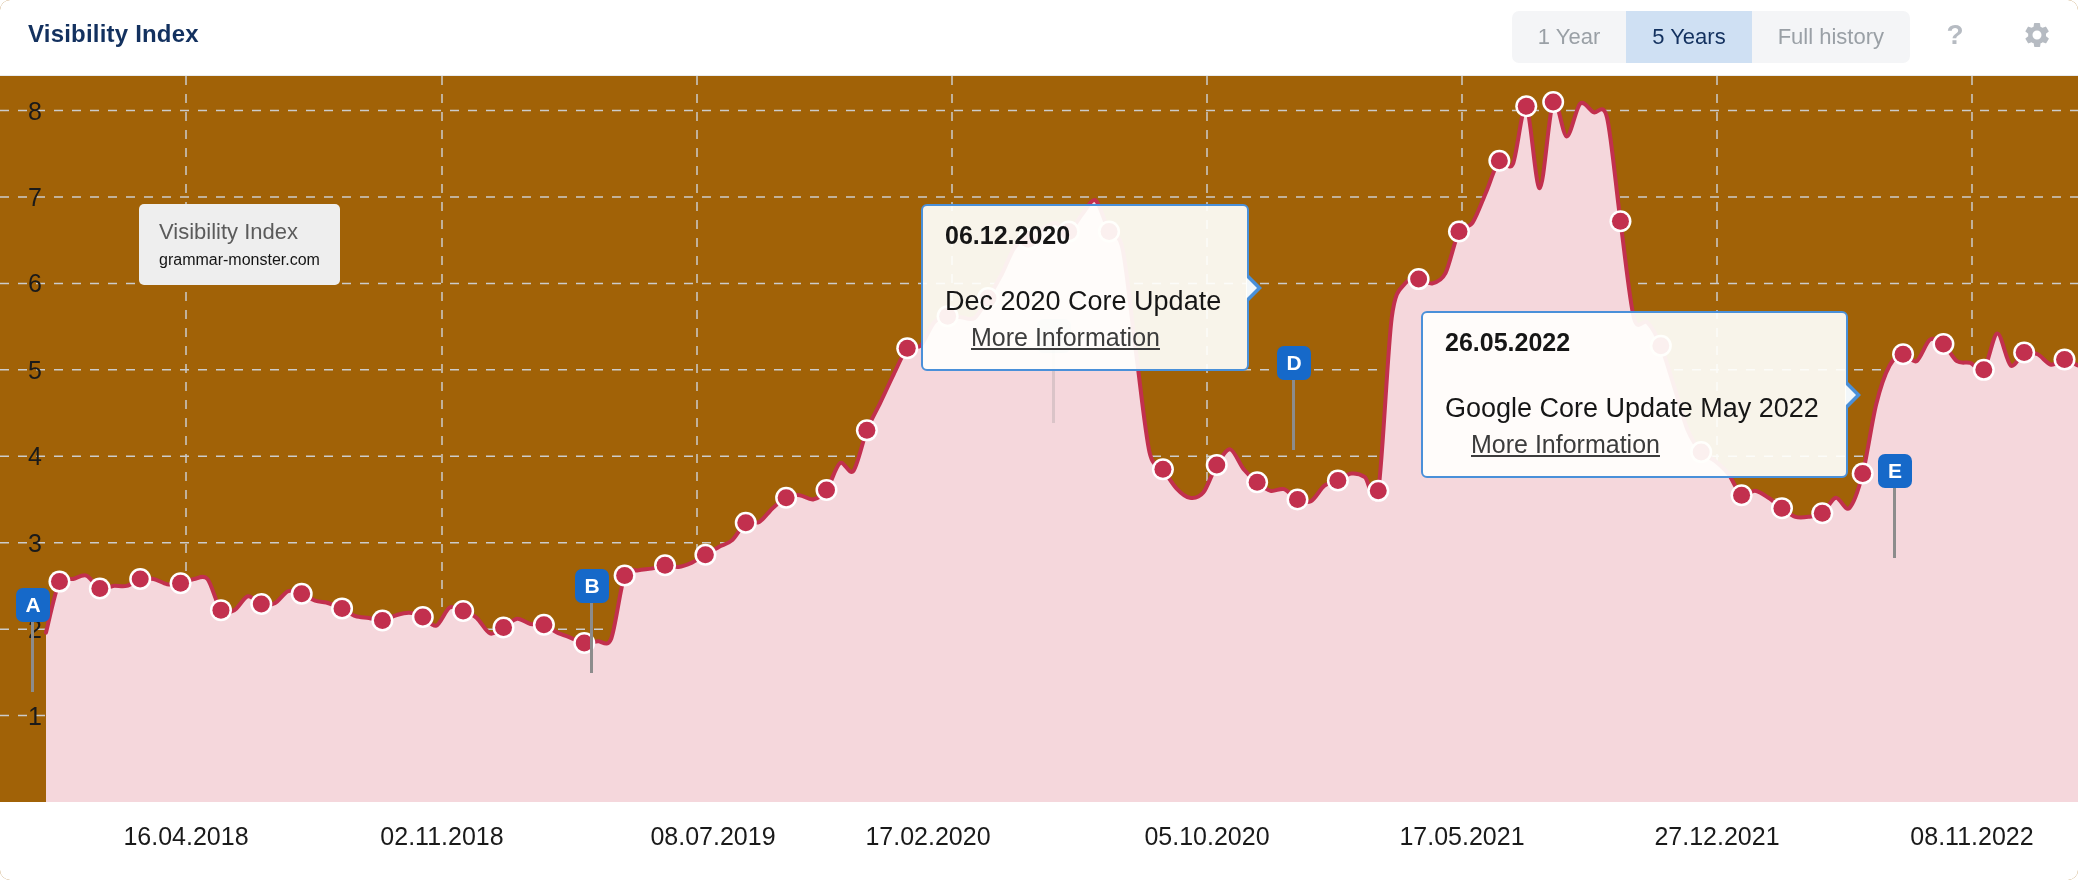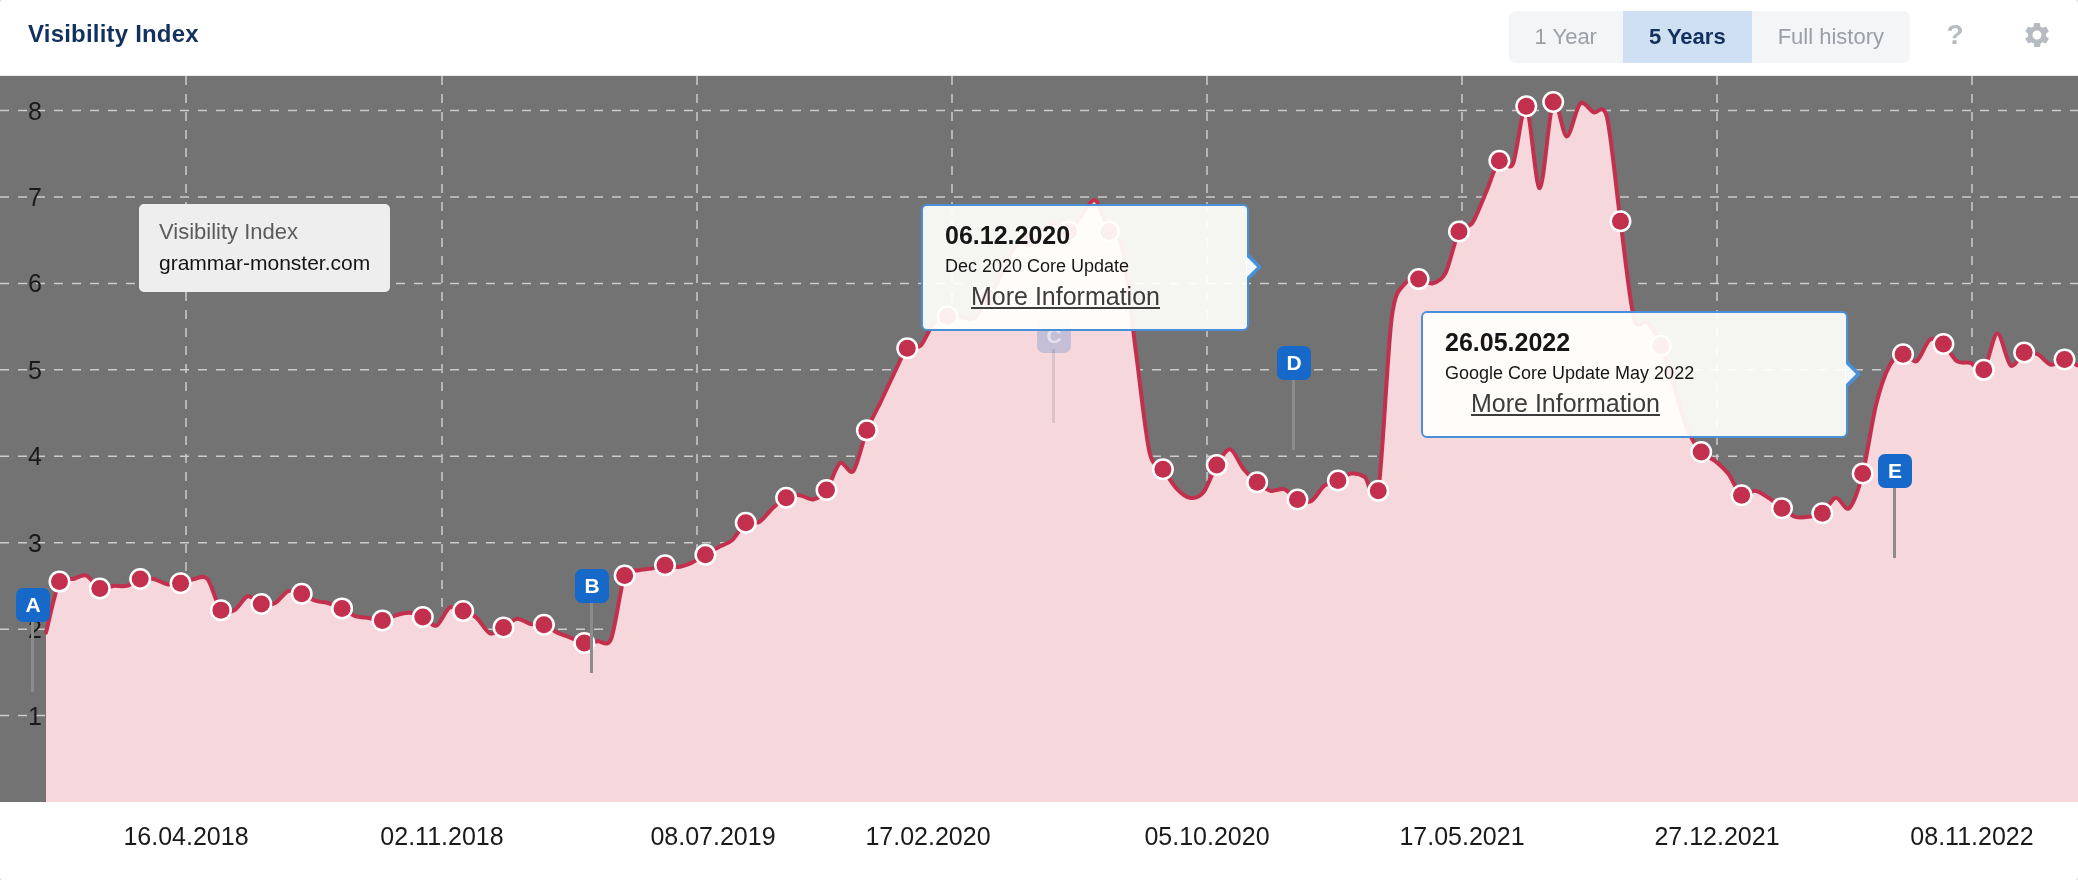--- a/index.html
+++ b/index.html
@@ -5,22 +5,22 @@
   * { box-sizing: border-box; }
   html, body {
     margin: 0; padding: 0;
     background: #ffffff;
     font-family: "Liberation Sans", sans-serif;
   }
   #app {
     position: relative;
     width: 2078px;
     height: 880px;
-    background: #737373;
-    border-radius: 2px;
+    background: #a16207;
+    border-radius: 10px;
     overflow: hidden;
   }
 
   
   #header {
     position: absolute;
     left: 0; top: 0;
     width: 2078px; height: 76px;
     background: #ffffff;
     border-bottom: 1px solid #e9ecef;
@@ -52,21 +52,21 @@
     color: #9aa0a6;
     background: transparent;
     border: 0;
     cursor: pointer;
     font-family: "Liberation Sans", sans-serif;
     white-space: nowrap;
   }
   .range-btn.active {
     background: #cfe0f3;
     color: #13315f;
-    font-weight: bold;
+    font-weight: normal;
   }
   #help-icon, #gear-icon {
     position: absolute;
     top: 18px;
     width: 34px; height: 34px;
     display: flex; align-items: center; justify-content: center;
     color: #b6bbc2;
     cursor: pointer;
   }
   #help-icon { right: 106px; font-size: 28px; font-weight: bold; }
@@ -114,21 +114,21 @@
     padding: 12px 20px 14px 20px;
     background: #eeeeee;
     border-radius: 5px;
     line-height: 1.45;
   }
   #series-legend .metric {
     font-size: 22px;
     color: #5b5b5b;
   }
   #series-legend .domain {
-    font-size: 21px;
+    font-size: 16px;
     color: #141414;
   }
 
   
   .event-marker {
     position: absolute;
     width: 34px; height: 34px;
     background: #1669c9;
     border-radius: 7px;
     color: #ffffff;
@@ -157,23 +157,24 @@
     z-index: 8;
     line-height: 1.42;
   }
   .callout .c-date {
     font-size: 25px;
     font-weight: bold;
     color: #161616;
     white-space: nowrap;
   }
   .callout .c-desc {
-    font-size: 18px;
+    font-size: 27px;
     color: #161616;
     white-space: nowrap;
+    margin-top: 28px;
   }
   .callout .c-link {
     font-size: 25px;
     color: #3c3c3c;
     text-decoration: underline;
     cursor: pointer;
     white-space: nowrap;
     margin-left: 26px;
   }
   .callout .beak {

